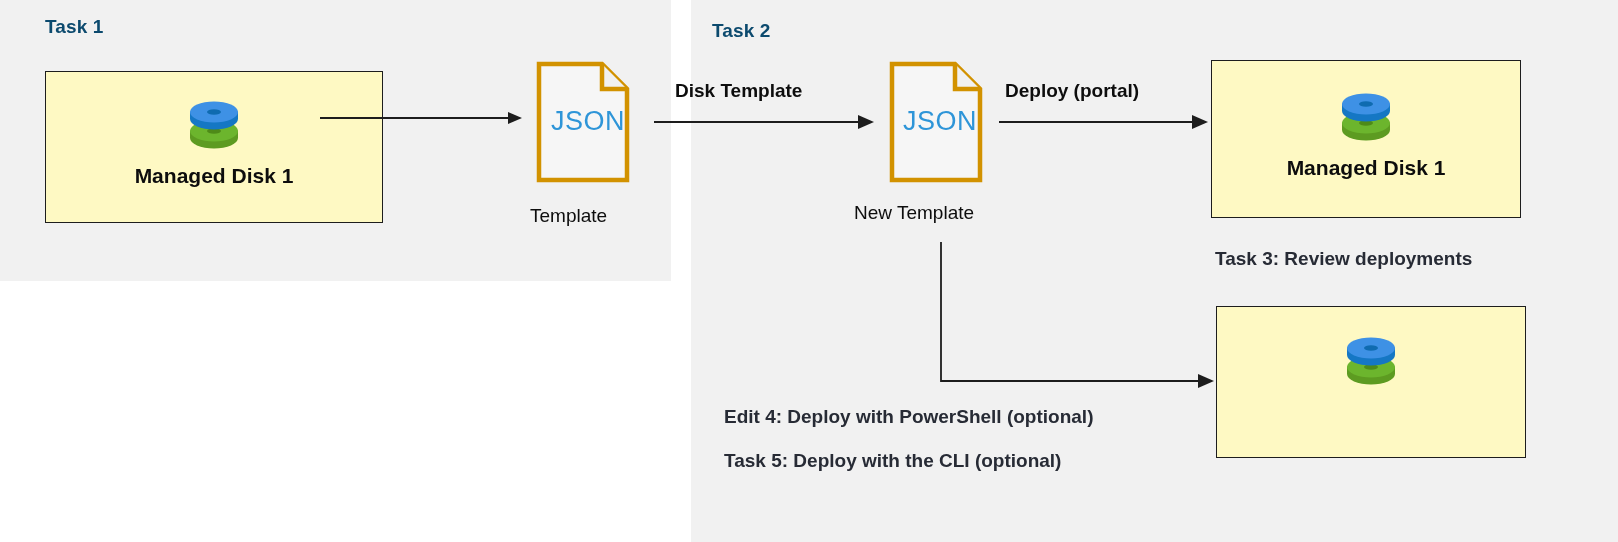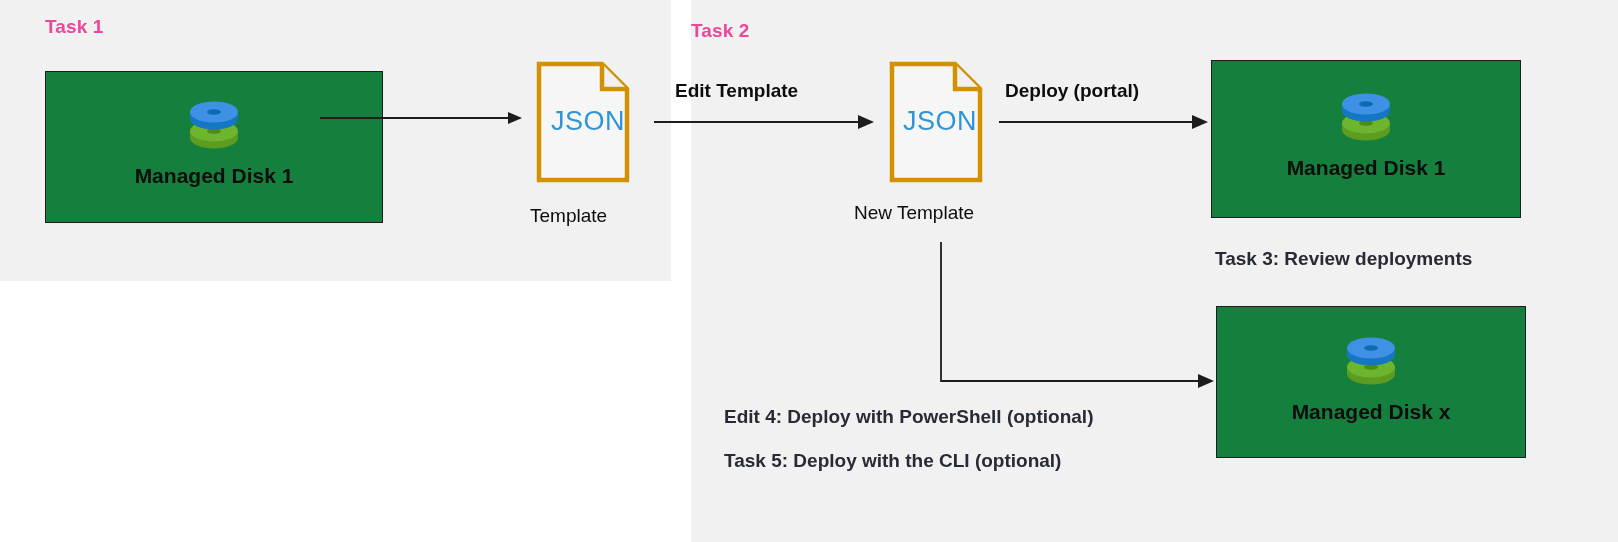--- a/index.html
+++ b/index.html
@@ -5,28 +5,28 @@
   html,body{margin:0;padding:0;background:#ffffff;}
   body{
     width:1618px;height:542px;position:relative;overflow:hidden;
     font-family:"Liberation Sans", sans-serif;
   }
   .panel{position:absolute;background:#f1f1f1;}
   #panel-task1{left:0;top:0;width:671px;height:281px;}
   #panel-task2{left:691px;top:0;width:927px;height:542px;}
 
   .section-label{
-    position:absolute;font-weight:bold;color:#ec4899;
+    position:absolute;font-weight:bold;color:#0c4a6e;
     font-size:19px;letter-spacing:.1px;white-space:nowrap;
   }
   #label-task1{left:45px;top:16px;}
-  #label-task2{left:691px;top:20px;}
+  #label-task2{left:712px;top:20px;}
 
   .res-box{
-    position:absolute;border:1.6px solid #1d1d1d;background:#15803d;
+    position:absolute;border:1.6px solid #1d1d1d;background:#fef9c3;
     box-sizing:border-box;
   }
   #box-disk1-left{left:45px;top:71px;width:338px;height:152px;}
   #box-disk1-right{left:1211px;top:60px;width:310px;height:158px;}
   #box-diskx{left:1216px;top:306px;width:310px;height:152px;}
 
   
   .disk-icon{position:absolute;}
   .disk-icon svg{display:block;}
 
@@ -101,21 +101,21 @@
 
 <div class="json-icon" style="left:536px;top:61px;">
   <svg width="94" height="122" viewBox="0 0 94 122">
     <path d="M3 3 H66 L91 28 V119 H3 Z" fill="#f6f6f6" stroke="#d29200" stroke-width="4.5" stroke-linejoin="miter"></path>
     <path d="M66 3 V28 H91" fill="#f1f1f1" stroke="#d29200" stroke-width="4.5" stroke-linejoin="miter"></path>
   </svg>
 </div>
 <div class="json-word" style="left:551px;top:106px;">JSON</div>
 <div class="caption-bold" id="cap-template">Template</div>
 
-<div class="edge-label" id="lbl-edit-template">Edit Template</div>
+<div class="edge-label" id="lbl-edit-template">Disk Template</div>
 <svg class="connector" id="arrow-edit" style="left:0;top:0;width:1618px;height:542px;">
   <line x1="654" y1="122" x2="858" y2="122" stroke="#1d1d1d" stroke-width="1.8"></line>
   <polygon points="858,115 874,122 858,129" fill="#1d1d1d"></polygon>
 </svg>
 
 <div class="json-icon" style="left:889px;top:61px;">
   <svg width="94" height="122" viewBox="0 0 94 122">
     <path d="M3 3 H66 L91 28 V119 H3 Z" fill="#f6f6f6" stroke="#d29200" stroke-width="4.5" stroke-linejoin="miter"></path>
     <path d="M66 3 V28 H91" fill="#f1f1f1" stroke="#d29200" stroke-width="4.5" stroke-linejoin="miter"></path>
   </svg>
@@ -158,17 +158,16 @@
       <ellipse cx="31" cy="45" rx="24" ry="10.5" fill="#5d9b21"></ellipse>
       <rect x="7" y="37.5" width="48" height="7.5" fill="#5d9b21"></rect>
       <ellipse cx="31" cy="38" rx="24" ry="10.5" fill="#6cb52d"></ellipse>
       <ellipse cx="31" cy="38" rx="7" ry="2.8" fill="#4e8a18"></ellipse>
       <ellipse cx="31" cy="26" rx="24" ry="10.5" fill="#1577c4"></ellipse>
       <rect x="7" y="18.5" width="48" height="7.5" fill="#1577c4"></rect>
       <ellipse cx="31" cy="19" rx="24" ry="10.5" fill="#3e91e5"></ellipse>
       <ellipse cx="31" cy="19" rx="7" ry="2.8" fill="#0f6bb0"></ellipse>
     </svg>
   </div>
-  <div class="res-caption" style="top:93px;font-size:21px;">Managed Disk x</div>
 </div>
 
 <div class="task-note" id="note-task4">Edit 4: Deploy with PowerShell (optional)</div>
 <div class="task-note" id="note-task5">Task 5: Deploy with the CLI (optional)</div>
 
 </body></html>

